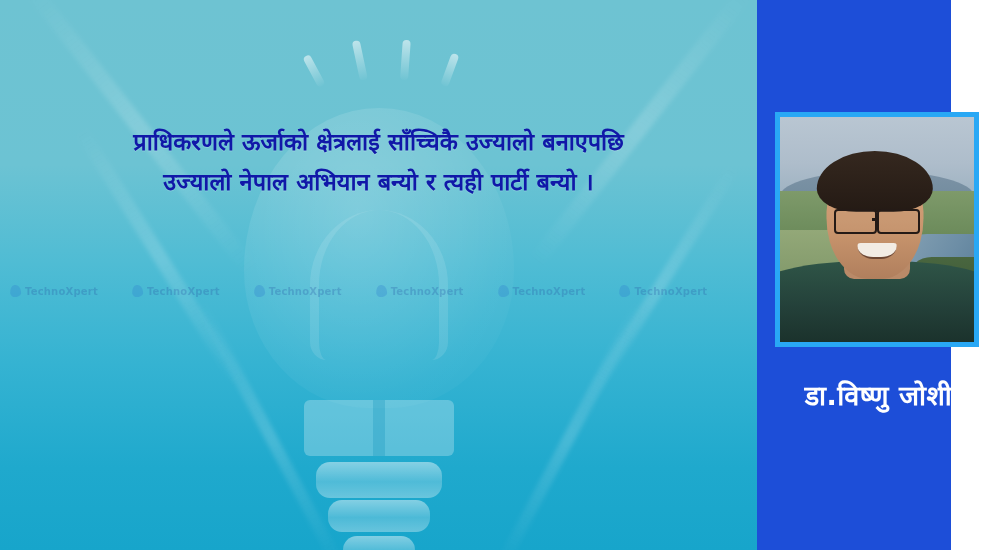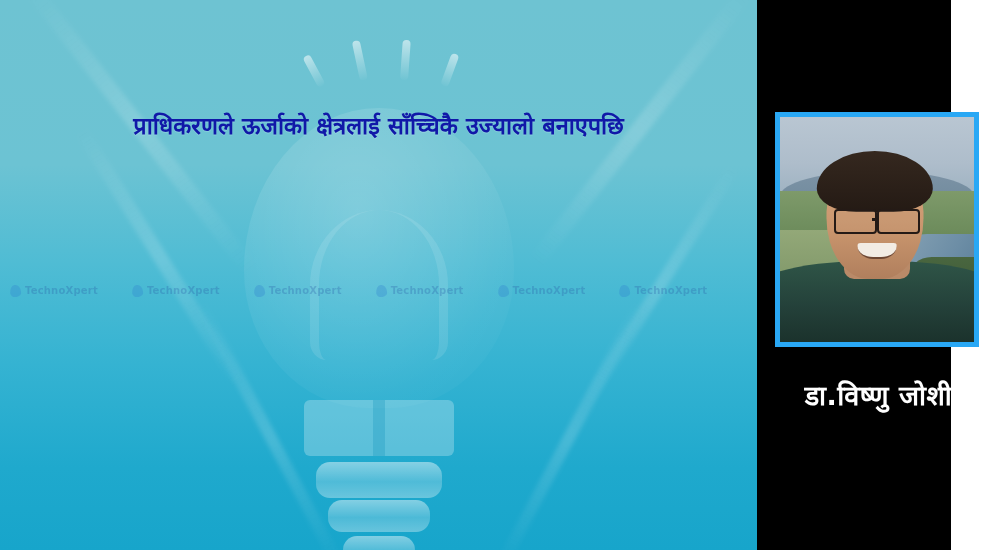--- a/index.html
+++ b/index.html
@@ -122,20 +122,21 @@
     display: flex;
     align-items: center;
     gap: 34px;
     padding-left: 10px;
     box-sizing: border-box;
     opacity: 0.30;
     pointer-events: none;
   }
   .wm-item {
     display: flex;
+    align-items: center;
     gap: 4px;
     white-space: nowrap;
     flex: none;
   }
   .wm-drop {
     width: 11px;
     height: 12px;
     background: #2f7fd0;
     border-radius: 52% 52% 50% 50% / 72% 72% 40% 40%;
     transform: rotate(-6deg);
@@ -144,40 +145,40 @@
     font-size: 10px;
     font-weight: bold;
     color: #2a5fa8;
     letter-spacing: 0.2px;
   }
 
   
   #quote-text {
     position: absolute;
     left: 20px;
-    top: 106px;
+    top: 122px;
     width: 717px;
     text-align: center;
     color: #1018a8;
     font-size: 23.5px;
     line-height: 40px;
     font-weight: bold;
     text-shadow: 0 1px 0 rgba(255,255,255,0.18);
     white-space: nowrap;
   }
   #quote-text .qline { display: block; }
 
   
   #portrait-panel {
     position: absolute;
     left: 757px;
     top: 0;
     width: 194px;
     height: 550px;
-    background: #000000;
+    background: #1d4ed8;
   }
   #photo-frame {
     position: absolute;
     left: 18px;
     top: 112px;
     width: 204px;
     height: 235px;
     box-sizing: border-box;
     border: 5px solid #29a8f5;
     overflow: hidden;
@@ -327,20 +328,21 @@
           <span class="wm-text">TechnoXpert</span>
         </div>
         <div class="wm-item">
           <span class="wm-drop"></span>
           <span class="wm-text">TechnoXpert</span>
         </div>
       </div>
 
     <div id="quote-text">
         <span class="qline">प्राधिकरणले ऊर्जाको क्षेत्रलाई साँच्चिकै उज्यालो बनाएपछि</span>
+        <span class="qline">उज्यालो नेपाल अभियान बन्यो र त्यही पार्टी बन्यो ।</span>
       </div>
   </div>
 
   <div id="portrait-panel">
     <div id="photo-frame">
       <div class="ph-sky"></div>
       <div class="ph-hills"></div>
       <div class="ph-field"></div>
       <div class="ph-field2"></div>
       <div class="ph-river"></div>

